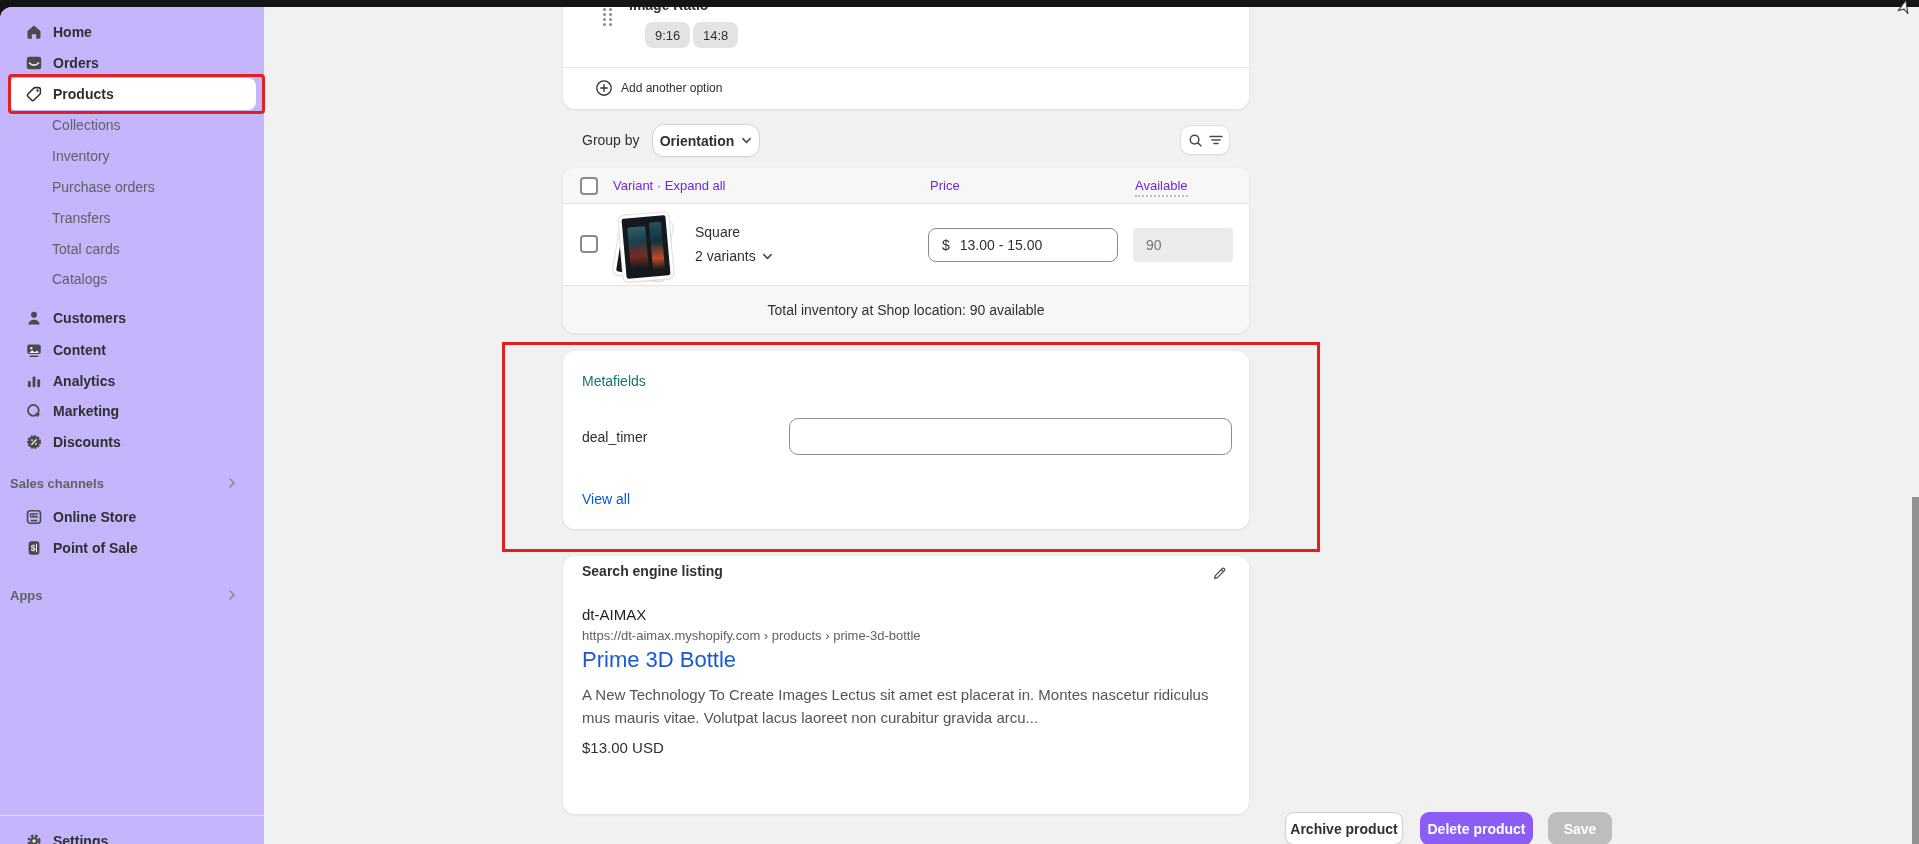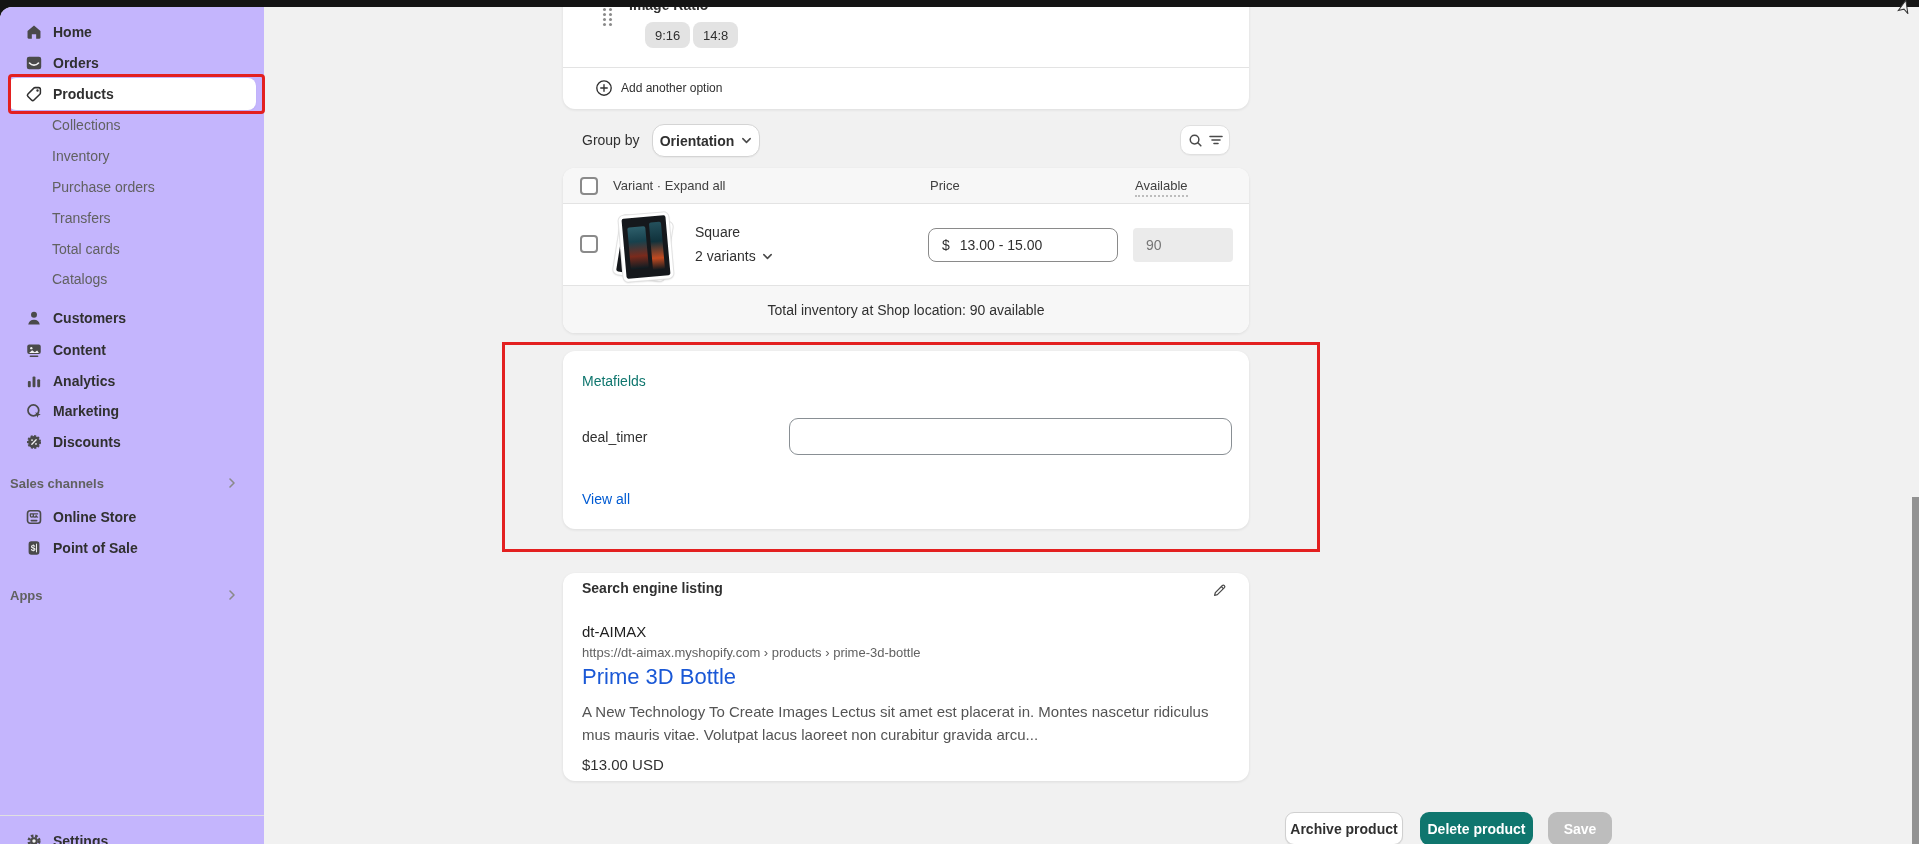--- a/index.html
+++ b/index.html
@@ -28,21 +28,21 @@
   .tag { position:absolute; top:52px; height:26px; padding:0 10px; background:#e3e3e3; border-radius:8px; font-size:13px; color:#303030; display:flex; align-items:center; }
   .opt-divider { position:absolute; left:0; right:0; top:97px; border-top:1px solid #e3e3e3; }
   .add-row { position:absolute; left:0; right:0; top:97px; height:42px; display:flex; align-items:center; gap:8px; padding-left:32px; font-size:12px; color:#303030; cursor:pointer; border-radius:0 0 12px 12px; }
 
   
   .group-label { position:absolute; left:318px; top:125px; font-size:14px; color:#303030; }
   .group-pill { position:absolute; left:388px; top:117px; width:108px; height:33px; background:#fff; border:1px solid #d4d4d4; border-radius:12px; display:flex; align-items:center; justify-content:center; gap:7px; font-size:14px; font-weight:600; color:#303030; box-shadow:0 1px 1px rgba(0,0,0,.04); cursor:pointer; }
   .search-pill { position:absolute; left:916px; top:118px; width:50px; height:30px; background:#fff; border:1px solid #e0e0e0; border-radius:10px; display:flex; align-items:center; justify-content:center; gap:6px; cursor:pointer; box-shadow:0 1px 1px rgba(0,0,0,.04); }
 
   
-  .vt-header { position:absolute; left:0; right:0; top:0; height:36px; background:#f7f7f7; border-radius:12px 12px 0 0; border-bottom:1px solid #e3e3e3; font-size:13px; color:#404040; }
+  .vt-header { position:absolute; left:0; right:0; top:0; height:36px; background:#f7f7f7; border-radius:12px 12px 0 0; border-bottom:1px solid #e3e3e3; font-size:13px; color:#6d28d9; }
   .vt-row { position:absolute; left:0; right:0; top:36px; height:81px; background:#fff; }
   .vt-footer { position:absolute; left:0; right:0; bottom:0; height:48px; background:#f7f7f7; border-top:1px solid #e3e3e3; border-radius:0 0 12px 12px; display:flex; align-items:center; justify-content:center; font-size:14px; color:#303030; }
   .checkbox { position:absolute; width:18px; height:18px; background:#fff; border:2px solid #8a8a8a; border-radius:4px; cursor:pointer; }
   .avail-head { position:absolute; left:572px; top:10px; border-bottom:2px dotted #bdbdbd; padding-bottom:2px; cursor:help; }
   .thumb { position:absolute; left:50px; top:8px; width:66px; height:74px; }
   .thumb .ph { position:absolute; border:3px solid #fff; border-radius:5px; box-shadow:0 0 0 1px #e3e3e3, 0 1px 2px rgba(0,0,0,.2); background:#15181c; }
   .ph.back { left:4px; top:6px; width:52px; height:60px; transform:rotate(9deg); }
   .ph.front { left:8px; top:2px; width:50px; height:66px; transform:rotate(-5deg); display:flex; gap:4px; align-items:center; justify-content:center; }
   .bottle { border-radius:2px; }
   .bottle.b1 { width:18px; height:42px; background:linear-gradient(180deg,#2e5f6b 0%,#17414d 35%,#7a2a1c 70%,#0e1c22 100%); }
@@ -63,21 +63,21 @@
   .pencil-btn { position:absolute; left:642px; top:3px; width:28px; height:28px; display:flex; align-items:center; justify-content:center; cursor:pointer; border-radius:6px; }
   .seo-site { position:absolute; left:19px; top:50px; font-size:15px; color:#1f1f1f; }
   .seo-url { position:absolute; left:19px; top:72px; font-size:13px; color:#616161; }
   .seo-link { position:absolute; left:19px; top:91px; font-size:22px; color:#1a58d6; cursor:pointer; }
   .seo-desc { position:absolute; left:19px; top:127px; width:650px; font-size:15px; line-height:23px; color:#545454; }
   .seo-price { position:absolute; left:19px; top:183px; font-size:15px; color:#303030; }
 
   
   .btn { position:absolute; top:805px; height:33px; border-radius:9px; font-size:14px; font-weight:700; display:flex; align-items:center; justify-content:center; cursor:pointer; font-family:inherit; border:none; }
   .btn.secondary { left:1021px; width:118px; background:#fff; color:#303030; border:1px solid #d0d0d0; box-shadow:0 1px 1px rgba(0,0,0,.08); }
-  .btn.danger { left:1156px; width:113px; background:#0f766e; color:#fff; }
+  .btn.danger { left:1156px; width:113px; background:#8b5cf6; color:#fff; }
   .btn.disabled { left:1284px; width:64px; background:#bdbdbd; color:#fff; cursor:default; }
 
   .scrollbar-thumb { position:absolute; right:0; top:490px; width:7px; height:347px; background:#929292; z-index:40; }
   .cursor { position:absolute; left:1896px; top:0; z-index:50; }
 
   .chev-svg { display:block; }
   svg { display:block; }
 </style>
 </head>
 <body>
@@ -331,21 +331,21 @@
     </section>
 
     <section class="card" style="top:344px; height:178px">
       <div class="mf-title">Metafields</div>
       <div class="mf-label">deal_timer</div>
       <input class="mf-input" value="" style="">
       <div class="view-all">View all</div>
     </section>
     <div class="red-box" style="left:238px; top:335px; width:818px; height:210px"></div>
 
-    <section class="card" style="top:566px; height:208px">
+    <section class="card" style="top:549px; height:258px">
       <div class="seo-title">Search engine listing</div>
       <div class="pencil-btn">
         <span>
           <svg width="17" height="17" viewBox="0 0 20 20">
               <path d="M4.2 15.8l.9-3.3 8.3-8.3a1.7 1.7 0 0 1 2.4 2.4l-8.3 8.3-3.3.9z" fill="none" stroke="#4a4a4a" stroke-width="1.5" stroke-linejoin="round"></path>
               <path d="M12.2 5.4l2.4 2.4" stroke="#4a4a4a" stroke-width="1.5"></path>
             </svg>
         </span>
       </div>
       <div class="seo-site">dt-AIMAX</div>

